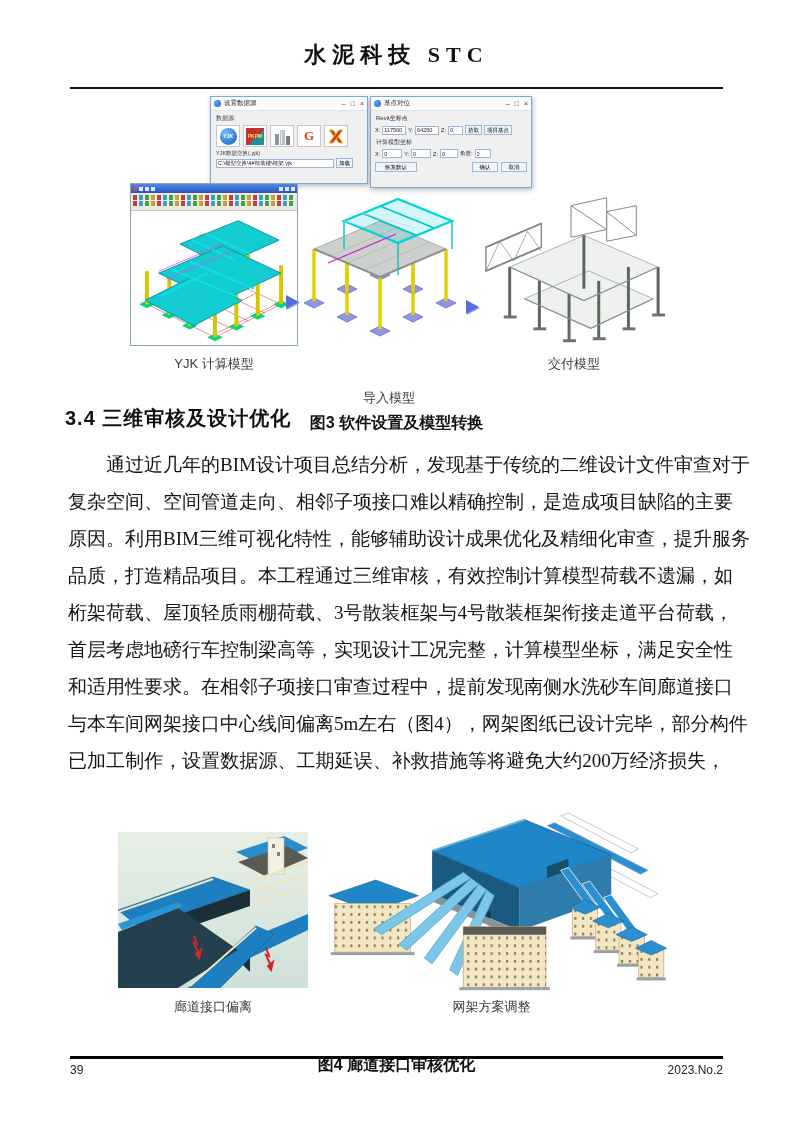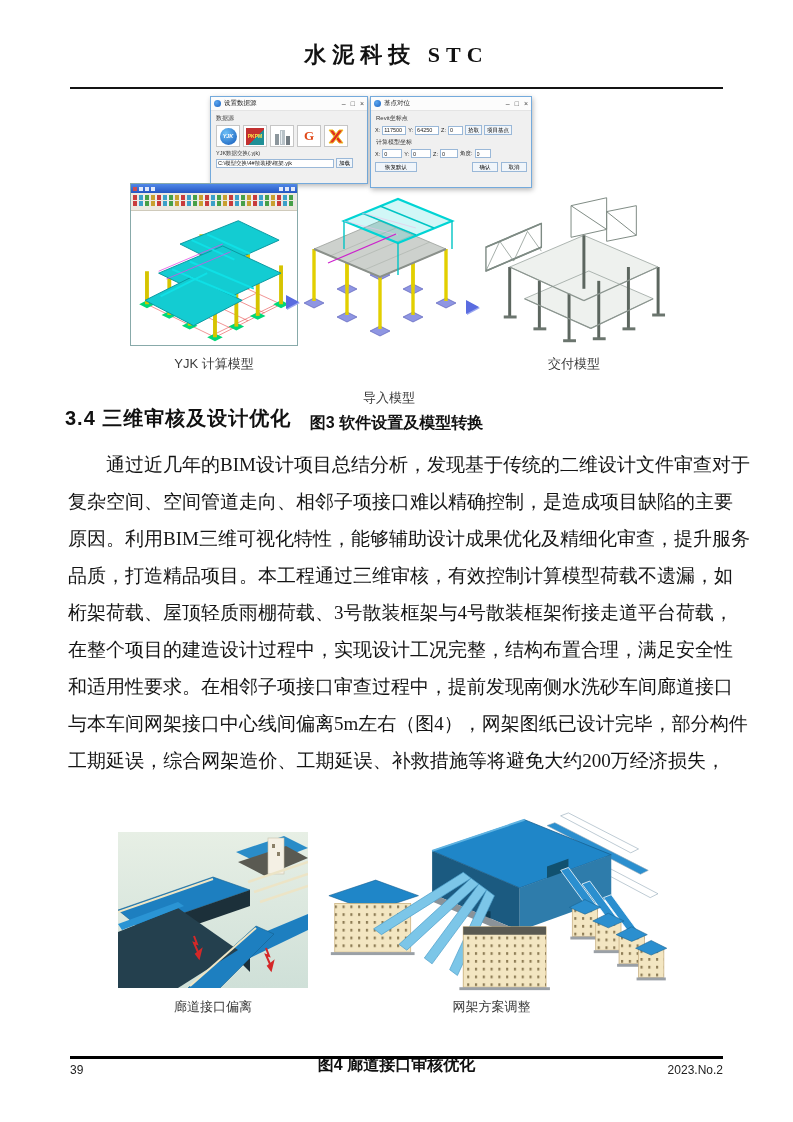--- a/index.html
+++ b/index.html
@@ -333,24 +333,24 @@
   <div class="fig-caption" style="top:378px;">图3 软件设置及模型转换</div>
 
   <div class="section-heading">3.4 三维审核及设计优化</div>
 
   <div class="body-text">
     <div class="body-line first">通过近几年的BIM设计项目总结分析，发现基于传统的二维设计文件审查对于</div>
     <div class="body-line">复杂空间、空间管道走向、相邻子项接口难以精确控制，是造成项目缺陷的主要</div>
     <div class="body-line">原因。利用BIM三维可视化特性，能够辅助设计成果优化及精细化审查，提升服务</div>
     <div class="body-line">品质，打造精品项目。本工程通过三维审核，有效控制计算模型荷载不遗漏，如</div>
     <div class="body-line">桁架荷载、屋顶轻质雨棚荷载、3号散装框架与4号散装框架衔接走道平台荷载，</div>
-    <div class="body-line">在整个项目的建造设计过程中，实现设计工况完整，结构布置合理，满足安全性</div>
+    <div class="body-line">首层考虑地磅行车控制梁高等，实现设计工况完整，计算模型坐标，满足安全性</div>
     <div class="body-line">和适用性要求。在相邻子项接口审查过程中，提前发现南侧水洗砂车间廊道接口</div>
     <div class="body-line">与本车间网架接口中心线间偏离5m左右（图4），网架图纸已设计完毕，部分构件</div>
-    <div class="body-line">工期延误，综合网架造价、工期延误、补救措施等将避免大约200万经济损失，</div>
+    <div class="body-line">已加工制作，设置数据源、工期延误、补救措施等将避免大约200万经济损失，</div>
   </div>
 
   <div class="fig4-img" style="left:118px;top:832px;">
     <svg width="190" height="156" viewBox="0 0 190 156">
       <defs>
         <linearGradient id="f4lbg" x1="0" y1="0" x2="0" y2="1">
           <stop offset="0" stop-color="#e7efe5"></stop>
             <stop offset="1" stop-color="#cfe0d8"></stop>
         </linearGradient>
       </defs>

